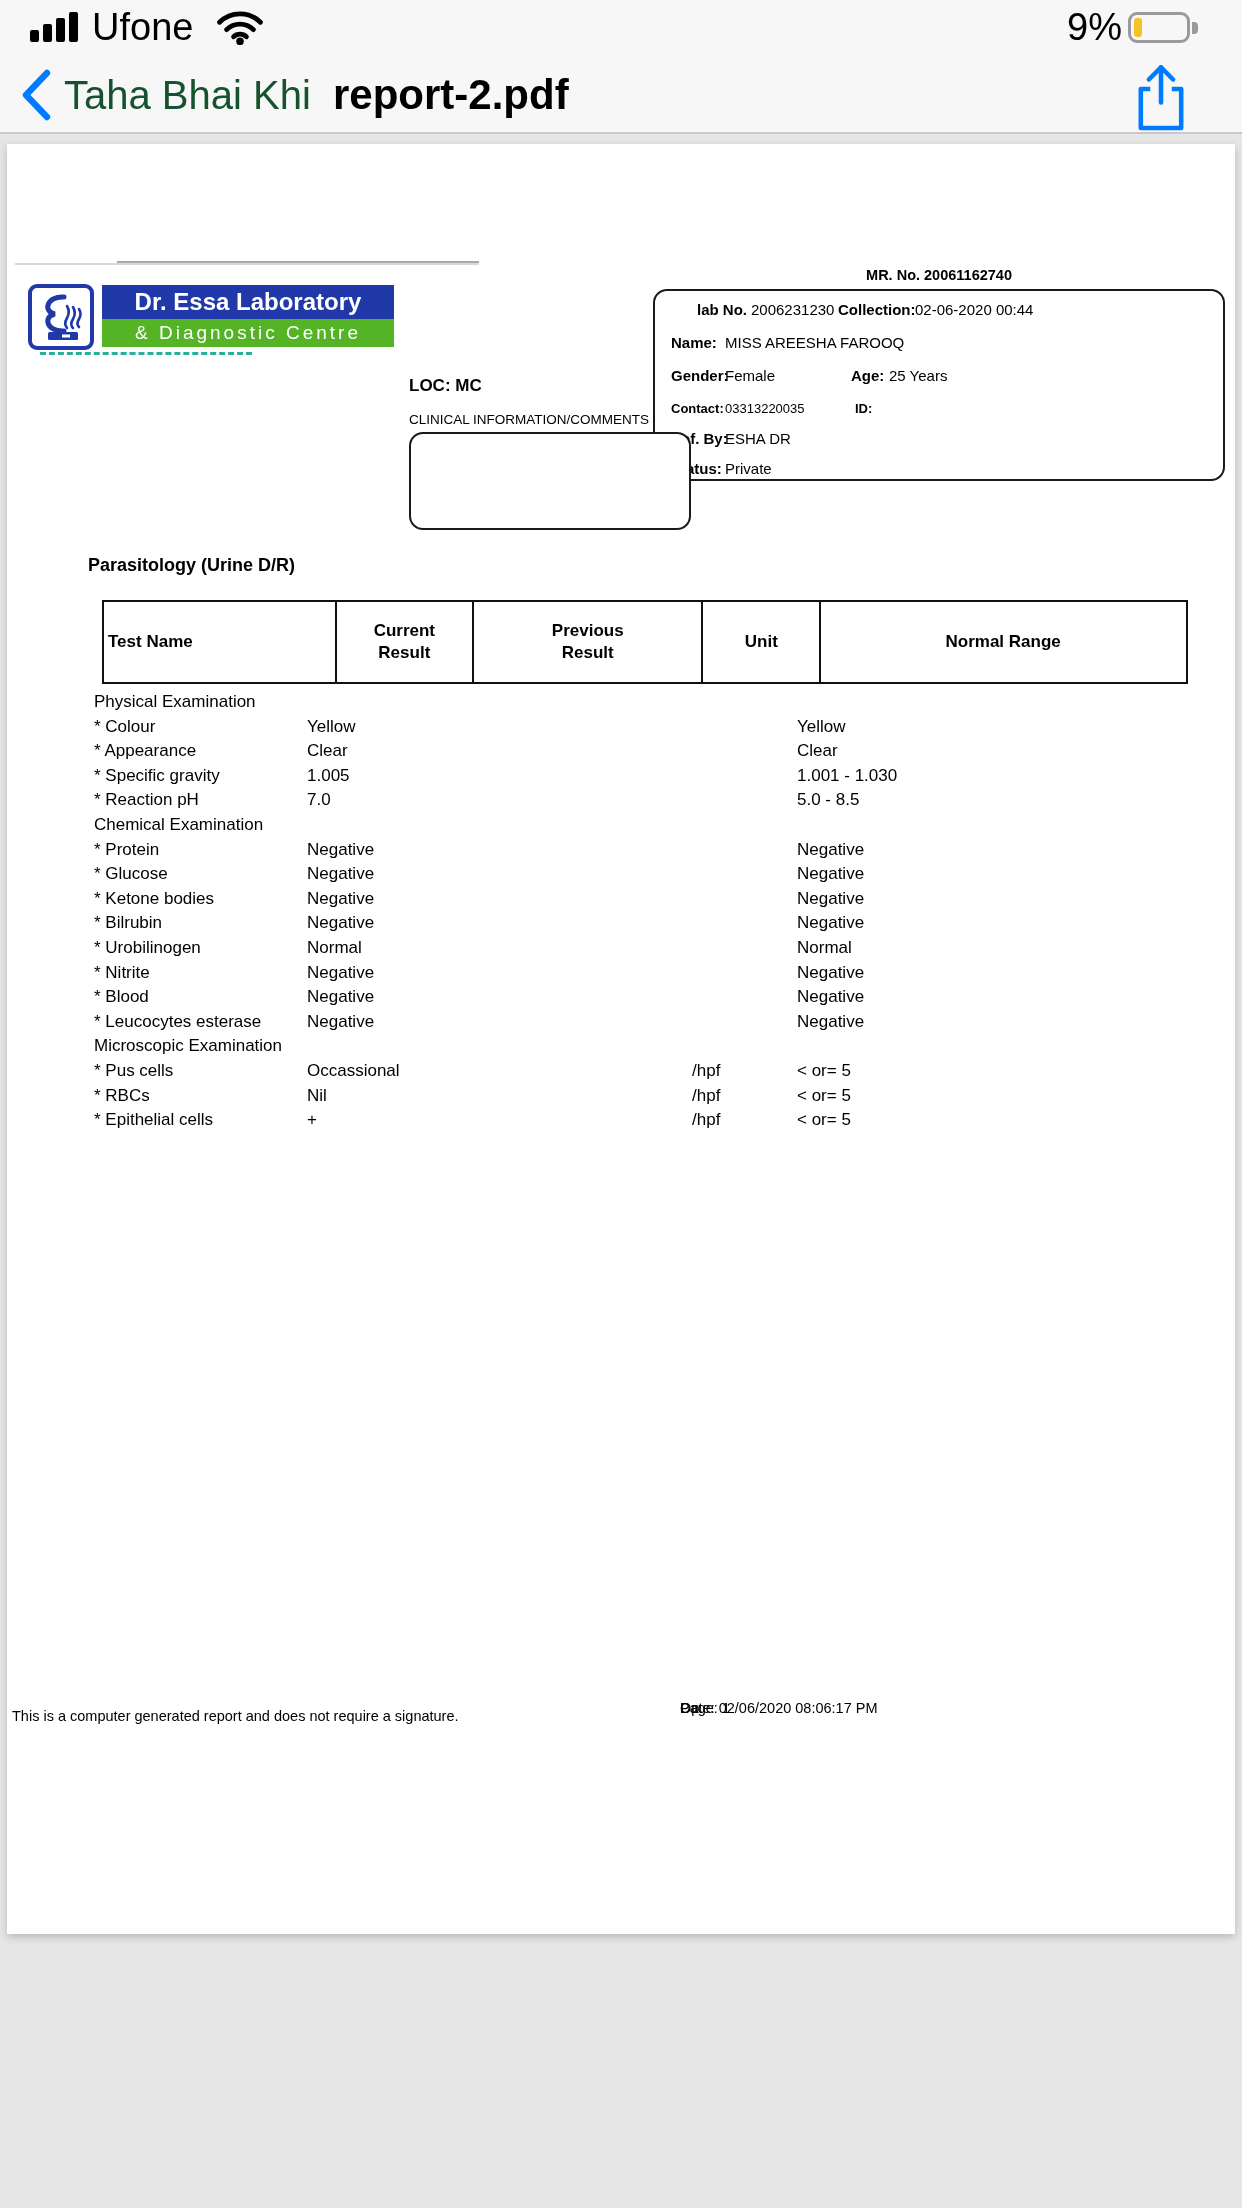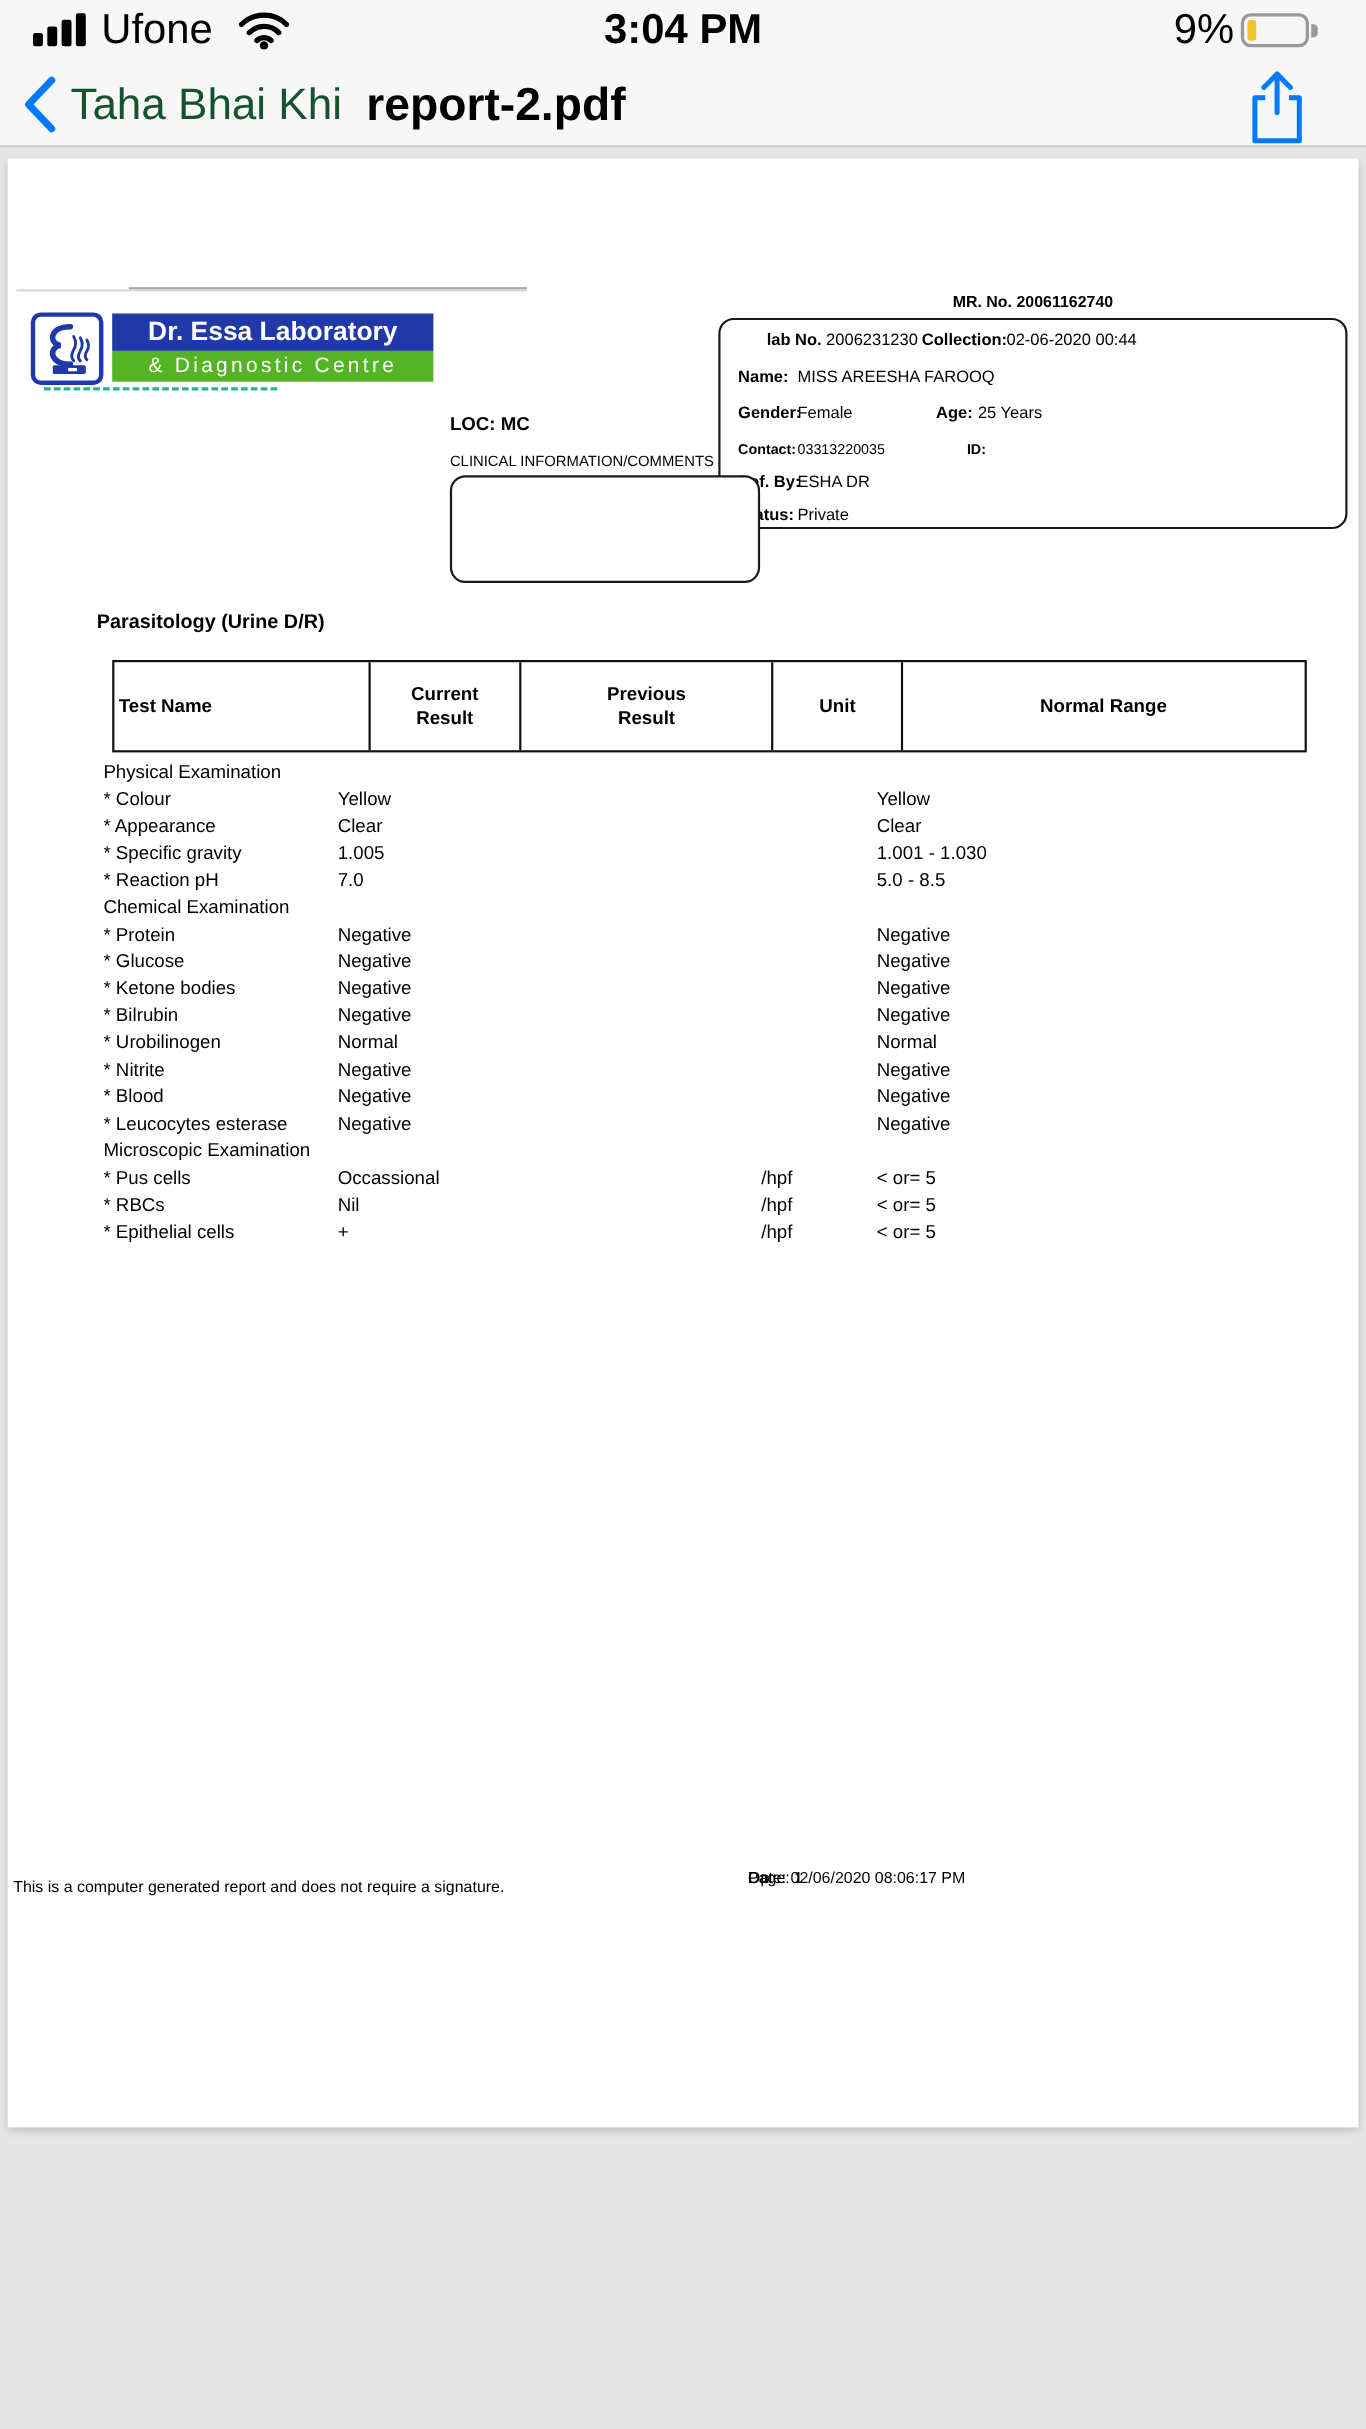--- a/index.html
+++ b/index.html
@@ -61,21 +61,21 @@
   .logo-dashes { left:33px; top:208px; width:212px; height:0; border-top:3px dashed var(--teal); }
   
   .mr-no { left:646px; top:123px; width:572px; text-align:center; font-weight:bold; font-size:14.5px; }
   .patient-box { left:646px; top:145px; width:572px; height:192px;
     border:2.5px solid #1a1a1a; border-radius:14px; background:#fff; }
   .patient-box .lbl { font-weight:bold; font-size:15px; }
   .patient-box .val { font-size:15px; }
   .patient-box .sm  { font-size:13px; }
   .pr1 { top:10px;margin-left:26px; } .pr2 { top:43px; } .pr3 { top:76px; } .pr4 { top:110px; } .pr5 { top:139px; } .pr6 { top:169px; }
   .px1 { left:16px; } .px2 { left:70px; } .px3 { left:157px; } .px4 { left:234px; }
-  .px-age { left:196px; } .px-agev { left:234px; } .px-id { left:224px; }
+  .px-age { left:196px; } .px-agev { left:234px; } .px-id { left:200px; }
   
   .loc { left:402px; top:232px; font-weight:bold; font-size:17px; }
   .clinical-label { left:402px; top:268px; font-size:13.5px; }
   .clinical-box { left:402px; top:288px; width:282px; height:98px;
     border:2.5px solid #1a1a1a; border-radius:14px; background:#fff; }
   
   .section-title { left:81px; top:411px; font-weight:bold; font-size:18px; }
   .rtable-head { left:95px; top:456px; width:1086px; height:84px;
     border:2.5px solid #111; display:flex; }
   .rtable-head .hc { position:relative; border-right:2px solid #111; display:flex;
@@ -109,21 +109,20 @@
       <i></i>
       <i></i>
     </div>
   <span class="carrier">Ufone</span>
   <svg class="wifi" width="48" height="36" viewBox="0 0 24 18">
     <path d="M1.8 6.6 A 14.5 14.5 0 0 1 22.2 6.6" fill="none" stroke="#000" stroke-width="2.4" stroke-linecap="round"></path>
     <path d="M5.3 10.3 A 9.5 9.5 0 0 1 18.7 10.3" fill="none" stroke="#000" stroke-width="2.4" stroke-linecap="round"></path>
     <path d="M8.8 13.9 A 4.6 4.6 0 0 1 15.2 13.9" fill="none" stroke="#000" stroke-width="2.4" stroke-linecap="round"></path>
     <circle cx="12" cy="16.2" r="1.9" fill="#000"></circle>
   </svg>
-  <div class="sb-time">3:04 PM</div>
   <span class="batt-pct">9%</span>
   <div class="batt-body">
     <div class="batt-fill" style="background: rgb(242, 196, 39);"></div>
   </div>
   <div class="batt-nub"></div>
 </div>
 
 <div class="nav-bar">
   <div class="back-btn">
     <svg width="32" height="52" viewBox="0 0 16 26">

